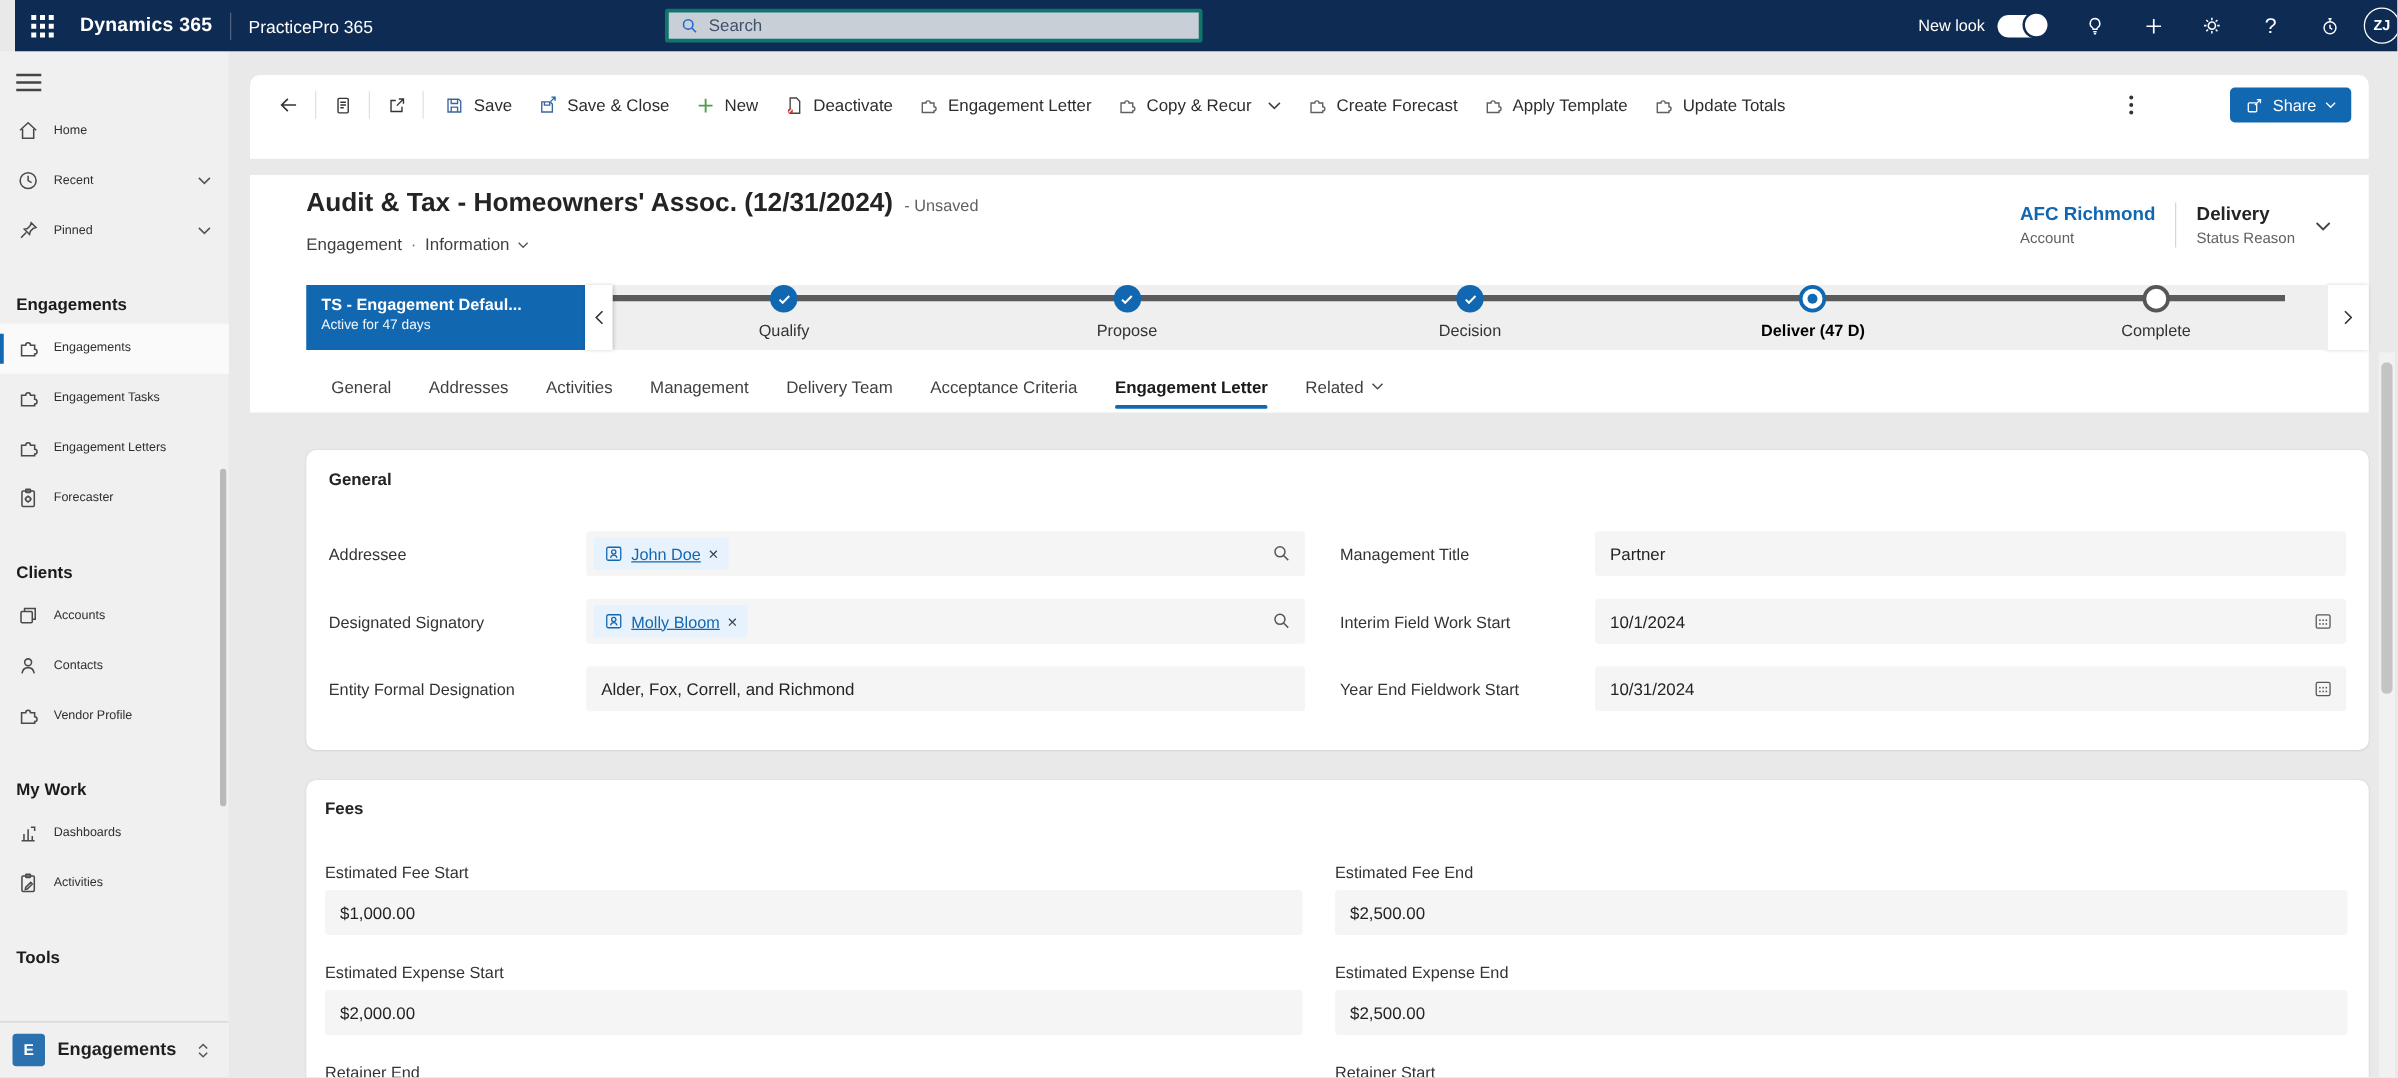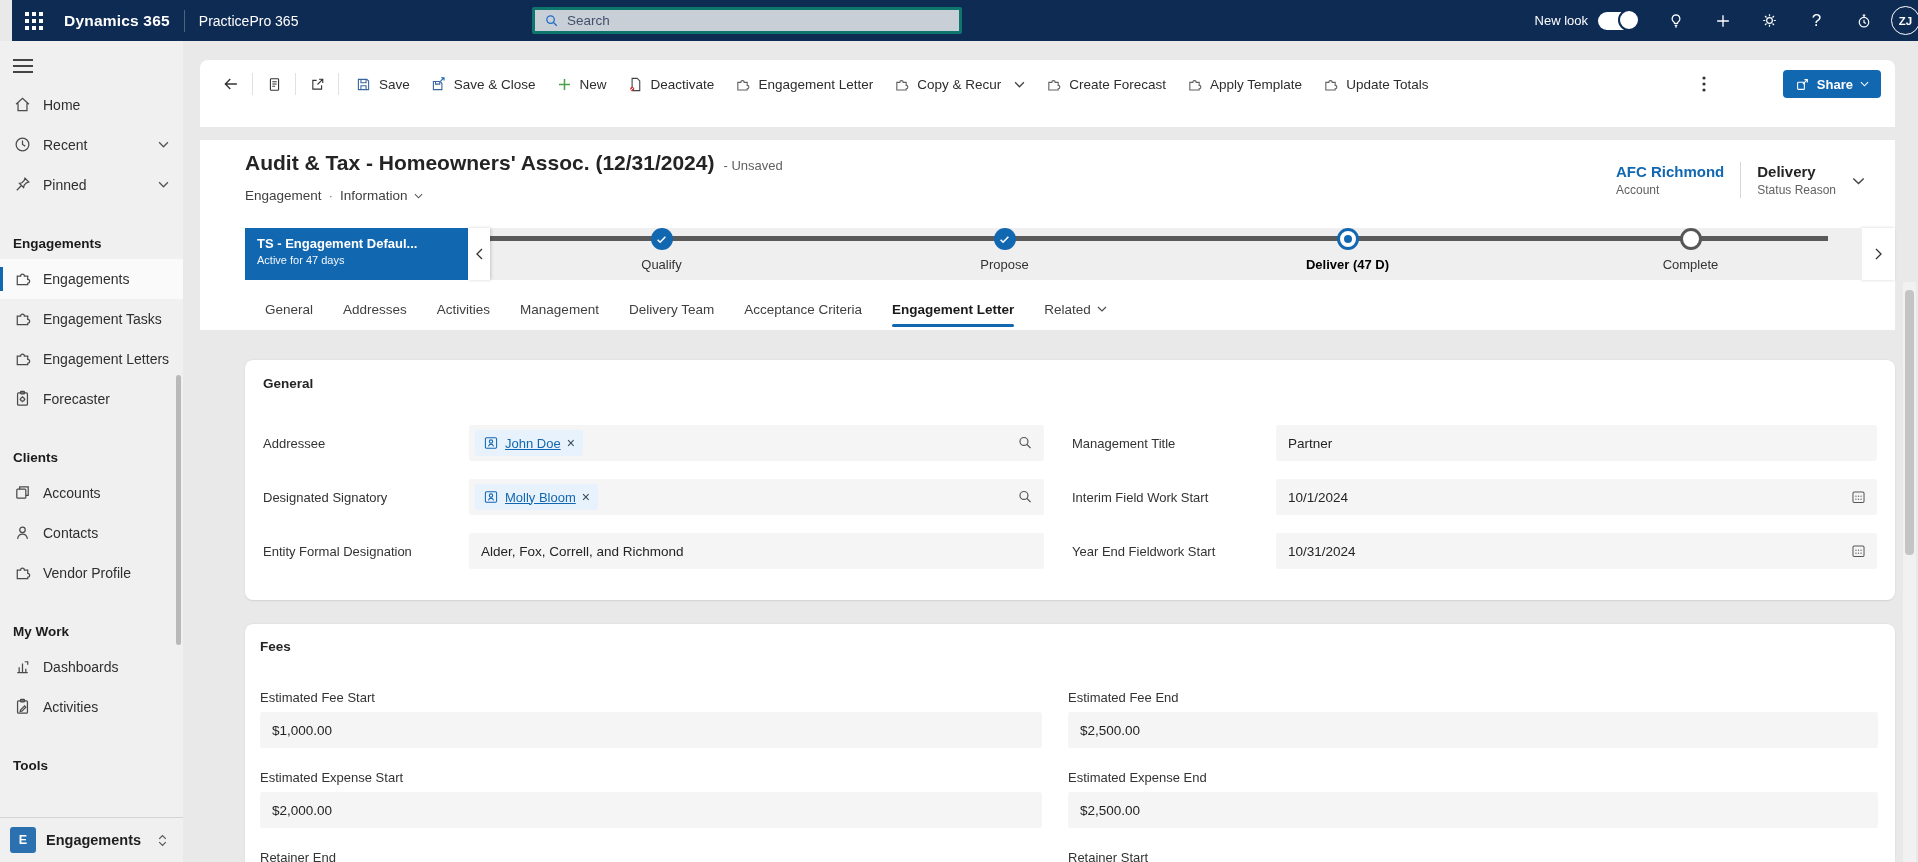--- a/index.html
+++ b/index.html
@@ -32,21 +32,21 @@
 
   
   #sidebar { position:absolute; left:0; top:41px; width:183px; height:821px; background:#f0f0f0; z-index:20; }
   .hamburger { margin:18px 0 12px 13px; width:20px; cursor:pointer; }
   .hamburger i { display:block; height:1.6px; background:#444; margin:4.4px 0; }
   .sn-item { position:relative; height:40px; display:flex; align-items:center; gap:11px; padding-left:13px;
     cursor:pointer; color:#2f2f2f; }
   .sn-item.selected { background:#fafafa; }
   .sn-item.selected::before { content:""; position:absolute; left:0; top:8px; bottom:8px; width:3px; background:#1267b1; }
   .sn-icon { width:19px; height:19px; color:#4a4a4a; flex:0 0 auto; }
-  .sn-label { font-size:14px; white-space:nowrap; }
+  .sn-label { font-size:10px; white-space:nowrap; }
   .sn-chev { position:absolute; right:14px; color:#555; }
   .sn-group { height:38px; margin-top:16px; display:flex; align-items:end; padding:0 0 8px 13px;
     font-size:13.5px; font-weight:700; color:#1b1b1b; }
   .side-scroll { position:absolute; right:2px; top:334px; width:5px; height:270px; background:#b9b9b9; border-radius:3px; }
   .sn-bottom { position:absolute; left:0; bottom:0; width:183px; height:45px; border-top:1px solid #d4d4d4;
     display:flex; align-items:center; gap:10px; padding-left:10px; cursor:pointer; background:#f0f0f0; }
   .area-badge { width:26px; height:26px; border-radius:3px; background:#2b71b0; color:#fff; display:flex;
     align-items:center; justify-content:center; font-size:12.5px; font-weight:700; }
   .area-label { font-size:14.5px; font-weight:700; color:#1f1f1f; }
   .area-switch { position:absolute; right:14px; color:#555; }
@@ -61,21 +61,21 @@
   .cmd-row { display:flex; align-items:center; height:30px; width:100%; }
   .cmd-iconbtn { width:30px; height:30px; display:flex; align-items:center; justify-content:center;
     border-radius:4px; cursor:pointer; color:#333; }
   .cmd-sep { width:1px; height:22px; background:#e1e1e1; margin:0 6px; }
   .cmd-btn { display:flex; align-items:center; gap:7px; height:30px; padding:0 10px; border-radius:4px;
     cursor:pointer; font-size:13.5px; color:#2d2d2d; white-space:nowrap; }
   .cmd-btn .chev { margin-left:6px; }
   .more-btn { margin-left:auto; font-size:16px; letter-spacing:0; color:#333; width:30px; height:30px;
     display:flex; align-items:center; justify-content:center; border-radius:4px; cursor:pointer; }
   .share-btn { margin-left:64px; height:28px; background:#1267b1; color:#fff; border-radius:4px; display:flex;
-    align-items:center; gap:7px; padding:0 12px; font-size:13px; font-weight:700; cursor:pointer; }
+    align-items:center; gap:7px; padding:0 12px; font-size:13px; font-weight:400; cursor:pointer; }
 
   
   #headercard { top:99px; height:190px; }
   .title-row { padding:10px 0 0 45px; display:flex; align-items:baseline; }
   .page-title { font-size:21px; font-weight:700; color:#242424; line-height:26px; white-space:nowrap; }
   .unsaved { font-size:13px; color:#616161; margin-left:9px; }
   .subtitle-row { margin:12px 0 0 45px; display:flex; align-items:center; gap:7px; font-size:13.5px; color:#3f3f3f; }
   .subtitle-row .dot { color:#777; }
   .form-selector { display:flex; align-items:center; gap:6px; cursor:pointer; }
   .head-right { position:absolute; top:22px; right:30px; display:flex; align-items:center; gap:16px; }
@@ -511,20 +511,28 @@
             <div class="stage-label">Qualify</div>
           </div>
           <div class="stage stage-completed">
             <div class="stage-circle">
                 <svg width="13" height="13" viewBox="0 0 14 14" fill="none" stroke="#fff" stroke-width="1.7">
                   <path d="M2.8 7.2l2.7 2.7 5.7-5.8"></path>
                 </svg>
               </div>
             <div class="stage-label">Propose</div>
           </div>
+          <div class="stage stage-completed">
+            <div class="stage-circle">
+                <svg width="13" height="13" viewBox="0 0 14 14" fill="none" stroke="#fff" stroke-width="1.7">
+                  <path d="M2.8 7.2l2.7 2.7 5.7-5.8"></path>
+                </svg>
+              </div>
+            <div class="stage-label">Decision</div>
+          </div>
           <div class="stage stage-active">
             <div class="stage-circle"></div>
             <div class="stage-label">Deliver  (47 D)</div>
           </div>
           <div class="stage stage-upcoming">
             <div class="stage-circle"></div>
             <div class="stage-label">Complete</div>
           </div>
         </div>
         <div class="bpf-next">

